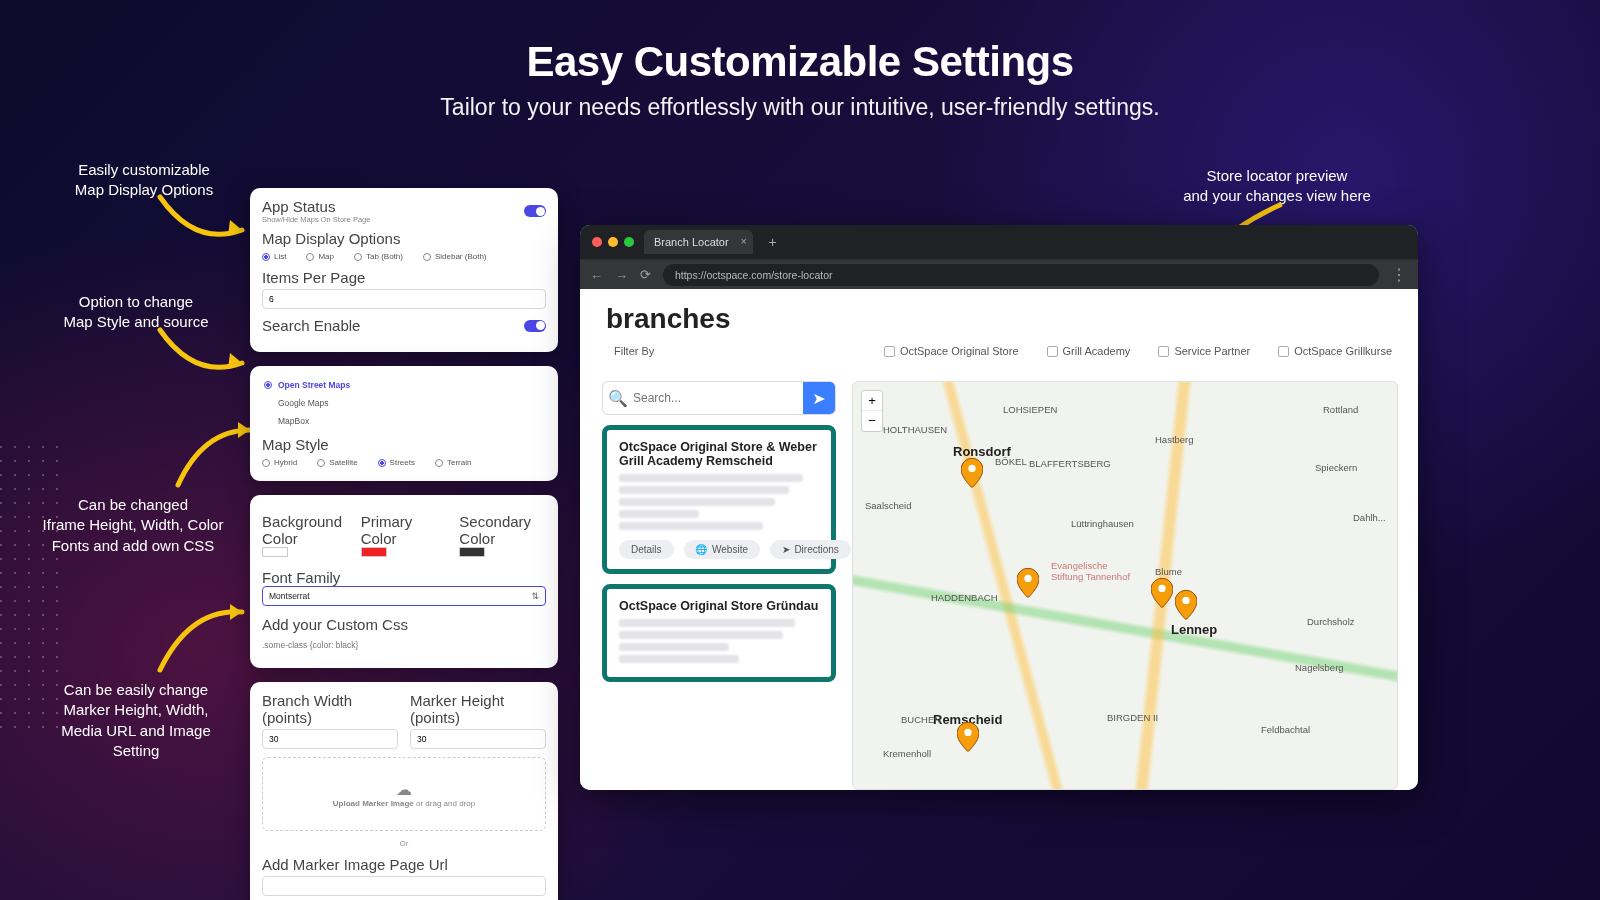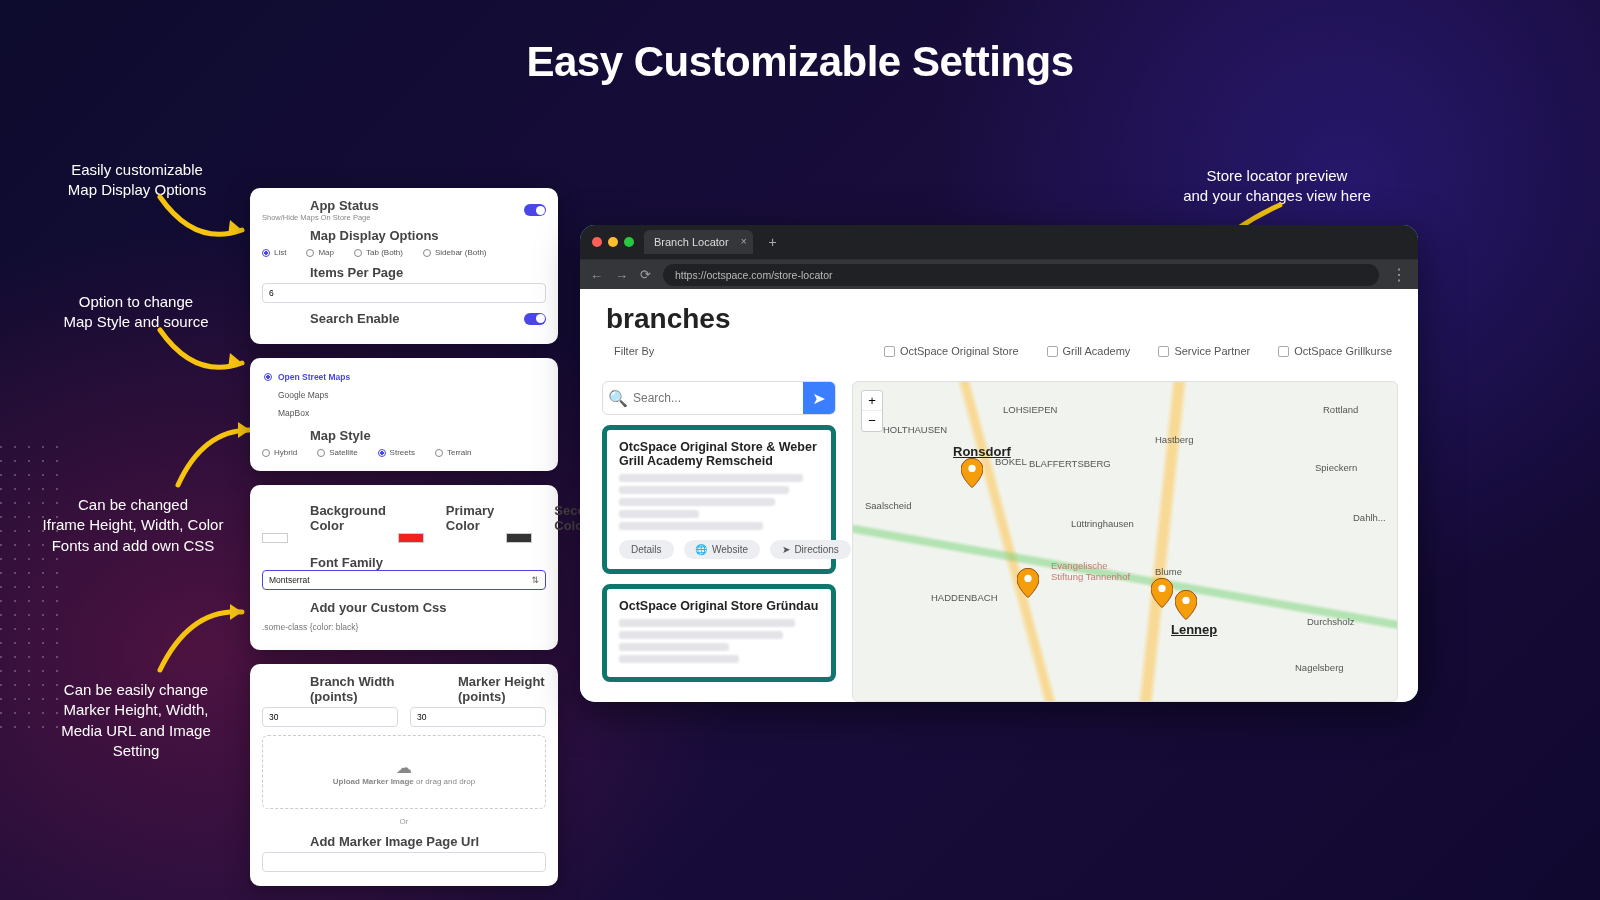--- a/index.html
+++ b/index.html
@@ -26,42 +26,42 @@
   .annot { position:absolute; color:#fff; font-size:15px; line-height:1.35; text-align:center; width:200px; }
   
   svg.arrow { position:absolute; overflow:visible; pointer-events:none; }
   svg.arrow path { stroke:#f6c40f; stroke-width:5; fill:none; stroke-linecap:round; }
   svg.arrow polygon { fill:#f6c40f; }
 
   
   .cards { position:absolute; left:250px; top:188px; width:308px; display:flex; flex-direction:column; gap:14px; }
   .card { background:#fff; border-radius:10px; padding:10px 12px 14px; font-size:9px; color:#222; box-shadow:0 6px 24px rgba(0,0,0,.35); }
   .row { display:flex; align-items:center; justify-content:space-between; margin-bottom:4px; }
-  .lbl { font-size:13px; color:#444; font-weight:700;margin-left:48px; }
+  .lbl { font-size:15px; color:#444; font-weight:400; }
   .sub { font-size:7.5px; color:#888; }
   .toggle { width:22px; height:12px; background:#4b46e6; border-radius:6px; position:relative; }
   .toggle::after { content:""; position:absolute; right:1.5px; top:1.5px; width:9px; height:9px; background:#fff; border-radius:50%; }
   .radio-row { display:flex; gap:20px; align-items:center; font-size:8px; color:#555; margin-top:5px; }
   .radio { display:inline-flex; align-items:center; gap:4px; }
   .radio .dot { width:8px; height:8px; border:1.2px solid #888; border-radius:50%; display:inline-block; }
   .radio.sel .dot { border-color:#4b46e6; background:radial-gradient(circle,#4b46e6 45%,#fff 50%); }
   .inp { border:1px solid #d8d8e0; border-radius:4px; padding:4px 6px; font-size:8.5px; width:100%; background:#fff; margin-top:3px;}
   .swatch { width:26px; height:10px; border:1px solid #ccc; display:inline-block; }
   .sw-white{background:#fff;} .sw-red{background:#e22;} .sw-dark{background:#333;}
   .select { border:1px solid #4b46e6; border-radius:4px; padding:4px 6px; font-size:8.5px; display:flex; justify-content:space-between; align-items:center;}
   .sourceopt{padding:4px 2px;font-size:8.5px;color:#555;display:flex;align-items:center;gap:6px;}
   .sourceopt.sel{color:#4b46e6;font-weight:600;}
   .sourceopt .r{width:8px;height:8px;border:1.2px solid currentColor;border-radius:50%;}
   .sourceopt.sel .r{background:radial-gradient(circle,#4b46e6 45%,transparent 50%);}
   .upload{border:1px dashed #ccc;border-radius:6px;text-align:center;padding:22px 8px;color:#888;font-size:8px;margin-top:8px;}
   .cols{display:flex;gap:12px;}
   .col{flex:1;}
 
   
-  .browser { position:absolute; left:580px; top:225px; width:838px; height:477px; background:#5eead4; border-radius:15px; overflow:hidden; box-shadow:0 10px 40px rgba(0,0,0,.5);}
+  .browser { position:absolute; left:580px; top:225px; width:838px; height:565px; background:#5eead4; border-radius:10px; overflow:hidden; box-shadow:0 10px 40px rgba(0,0,0,.5);}
   .tabbar{height:34px;background:#202124;display:flex;align-items:center;padding:0 12px;gap:10px;}
   .dots{display:flex;gap:6px;}
   .dots span{width:10px;height:10px;border-radius:50%;}
   .d-r{background:#ff5f57;}.d-y{background:#febc2e;}.d-g{background:#28c840;}
   .tab{background:#35363a;color:#ddd;font-size:11px;padding:6px 24px 6px 10px;border-radius:6px 6px 0 0;position:relative;}
   .tab .x{position:absolute;right:6px;top:6px;color:#aaa;font-size:10px;}
   .plus{color:#aaa;font-size:14px;padding:0 6px;}
   .addrbar{height:30px;background:#35363a;display:flex;align-items:center;padding:0 10px;gap:12px;border-top:1px solid #2c2d30;}
   .navico{color:#9aa0a6;font-size:13px;}
   .addr{flex:1;background:#202124;border-radius:14px;height:22px;color:#bbb;font-size:10.5px;display:flex;align-items:center;padding:0 12px;}
@@ -86,30 +86,31 @@
        background:
          linear-gradient(96deg, transparent 55%, rgba(255,190,60,.5) 56%, rgba(255,190,60,.5) 57%, transparent 58%),
          linear-gradient(10deg, transparent 40%, rgba(120,210,120,.5) 41%, rgba(120,210,120,.5) 42%, transparent 43%),
          linear-gradient(75deg, transparent 30%, rgba(255,190,60,.5) 31%, rgba(255,190,60,.5) 31.6%, transparent 32.5%),
          #f1f4ee;}
   .zoom{position:absolute;left:8px;top:8px;width:22px;background:#fff;border:1px solid #ccc;border-radius:3px;font-size:13px;text-align:center;}
   .zoom div{height:20px;line-height:20px;border-bottom:1px solid #eee;}
   .mlabel{position:absolute;font-size:9.5px;color:#555;}
   .pin{position:absolute;width:22px;height:30px;}
   .pin svg{width:100%;height:100%;}
-  .city{position:absolute;font-weight:700;font-size:13px;color:#222;text-decoration:underline;}
+  .city{position:absolute;font-weight:700;font-size:13px;color:#222;}
 </style>
 </head>
 <body>
 
 <div class="hero">
   <h1>Easy Customizable Settings</h1>
+  <p>Tailor to your needs effortlessly with our intuitive, user-friendly settings.</p>
 </div>
 
-<div class="annot" style="left: 37px; top: 160px; white-space: pre-line;">Easily customizable
+<div class="annot" style="left: 44px; top: 160px; white-space: pre-line;">Easily customizable
 Map Display Options</div>
 <div class="annot" style="left: 36px; top: 292px; white-space: pre-line;">Option to change
 Map Style and source</div>
 <div class="annot" style="left: 20px; top: 495px; width: 226px; white-space: pre-line;">Can be changed
 Iframe Height, Width, Color
 Fonts and add own CSS</div>
 <div class="annot" style="left: 36px; top: 680px; white-space: pre-line;">Can be easily change
 Marker Height, Width,
 Media URL and Image
 Setting</div>

